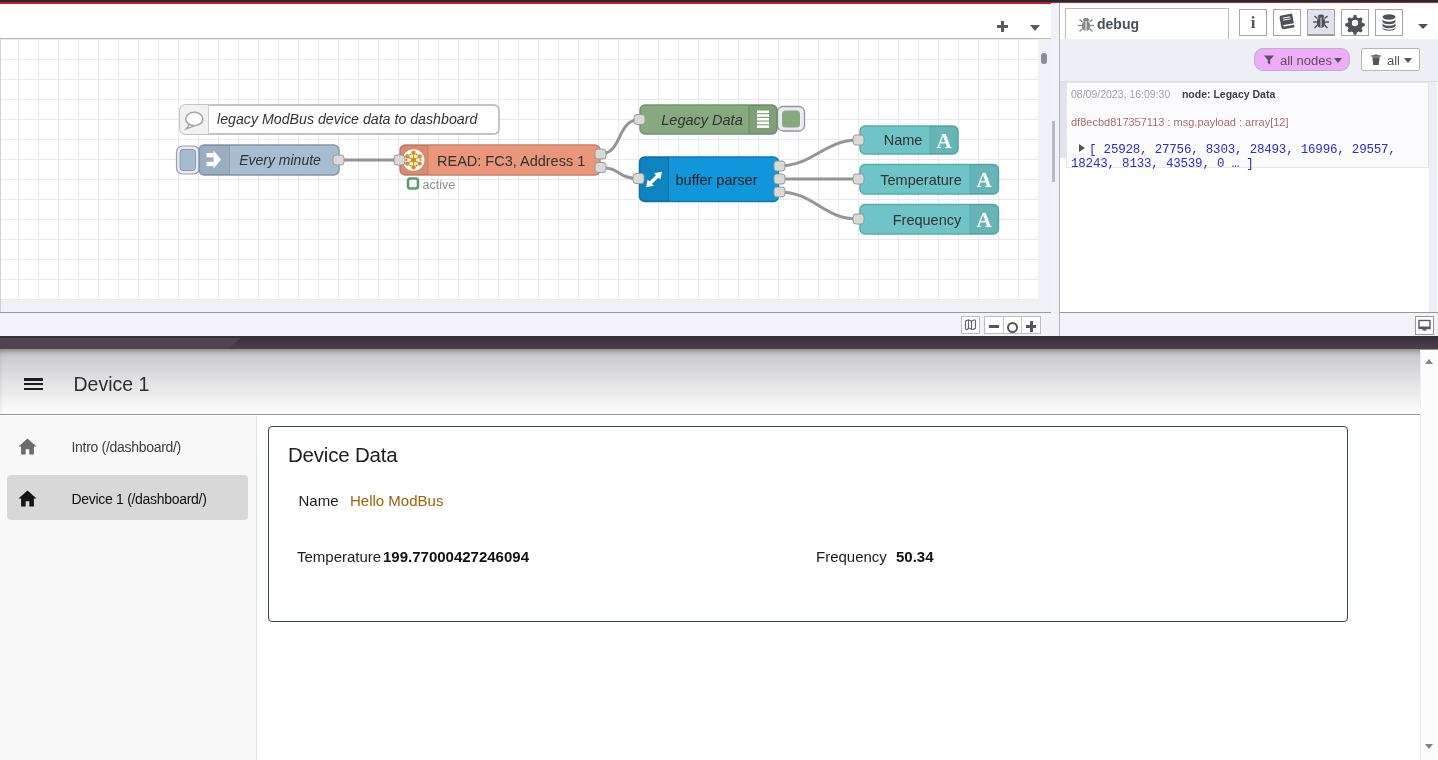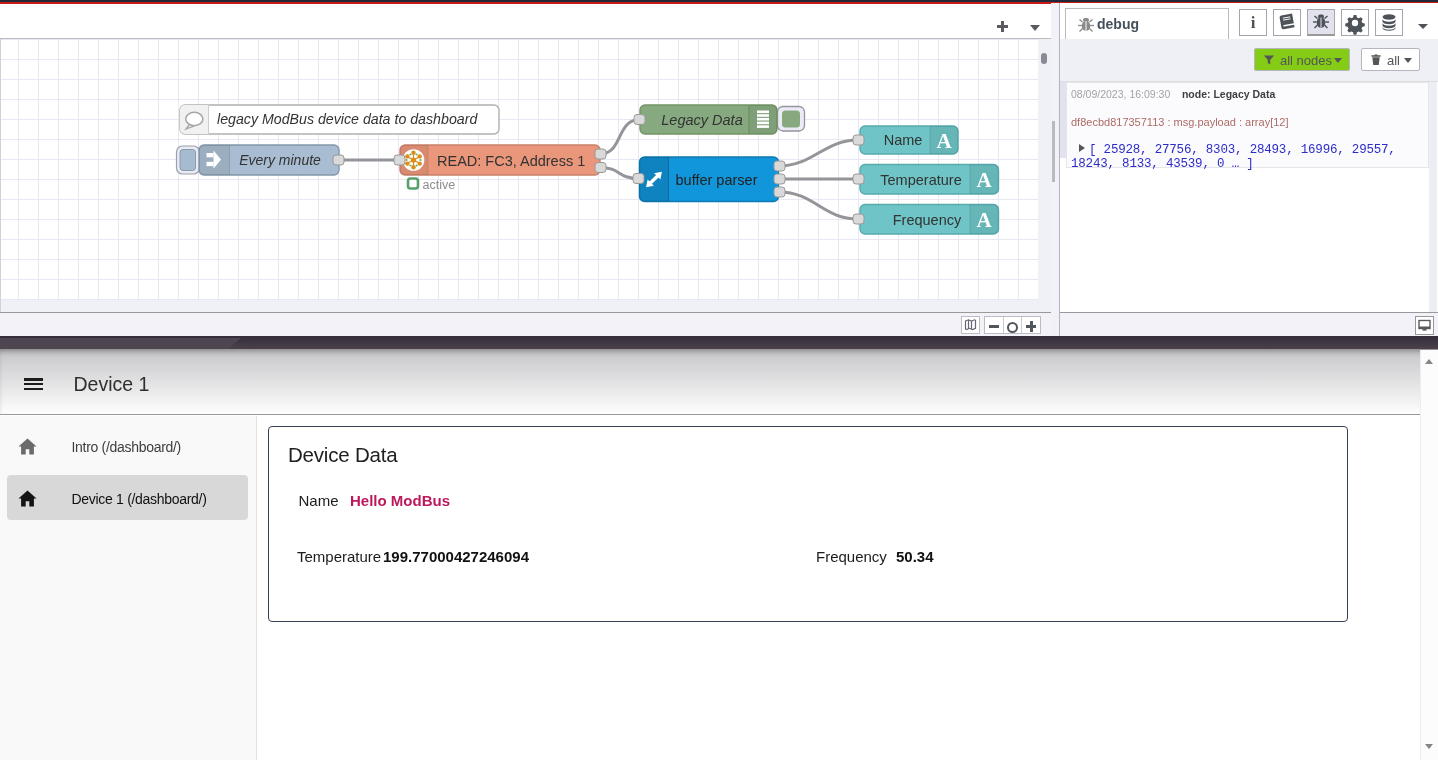--- a/index.html
+++ b/index.html
@@ -248,21 +248,21 @@
             <ellipse cx="13" cy="7" rx="6.5" ry="2.8"></ellipse>
             <path d="M6.5,9 a6.5,2.8 0 0 0 13,0 v2.5 a6.5,2.8 0 0 1 -13,0 z"></path>
             <path d="M6.5,13 a6.5,2.8 0 0 0 13,0 v2.5 a6.5,2.8 0 0 1 -13,0 z"></path>
             <path d="M6.5,17 a6.5,2.8 0 0 0 13,0 v1 a6.5,2.8 0 0 1 -13,0 z"></path>
           </g>
         </svg>
       </div>
       <div class="abs" style="left:358px;top:21px;width:0;height:0;border-left:5px solid transparent;border-right:5px solid transparent;border-top:5px solid #4e535a;"></div>
 
       <div class="abs" style="left:0;top:36px;width:378px;height:43px;background:#eff0f6;border-bottom:1px solid #ddd;box-sizing:border-box;">
-        <div class="abs" style="left:194px;top:9px;width:96px;height:23px;background:#84cc16;border:1px solid #b5b5bd;border-radius:2px;box-sizing:border-box;">
+        <div class="abs" style="left:194px;top:9px;width:96px;height:23px;background:#f0abfc;border:1px solid #b5b5bd;border-radius:9px;box-sizing:border-box;">
           <svg class="abs" style="left:8px;top:5px" width="12" height="12" viewBox="0 0 13 13">
               <path d="M1,1.5 h11 l-4.2,5 v5 l-2.6,-1.8 v-3.2 z" fill="#555"></path>
             </svg>
           <span class="abs" style="left:25px;top:3.5px;font-size:13px;color:#555;">all nodes</span>
           <div class="abs" style="left:79px;top:9px;width:0;height:0;border-left:4.5px solid transparent;border-right:4.5px solid transparent;border-top:5px solid #555;"></div>
         </div>
         <div class="abs" style="left:301px;top:9px;width:59px;height:23px;background:#fff;border:1px solid #b5b5bd;border-radius:2px;box-sizing:border-box;">
           <svg class="abs" style="left:8px;top:4px" width="12" height="13" viewBox="0 0 13 14">
               <path d="M2.5,4.5 h8 l-1,8.5 h-6 z M1.5,2.5 h10 v1.5 h-10 z M5,2.5 v-1 h3 v1 z" fill="#555"></path>
             </svg>
@@ -317,21 +317,21 @@
       <div class="abs" style="left:7px;top:58.5px;width:241px;height:45.5px;background:#d8d8d8;border-radius:4px;"></div>
       <svg class="abs" style="left:18px;top:73.5px;" width="19" height="17" viewBox="0 0 19 17">
           <path d="M9.5,0.5 L0.5,8.5 h2.6 v8 h4.6 v-5.2 h3.6 v5.2 h4.6 v-8 h2.6 z" fill="#141414"></path>
         </svg>
       <span class="abs" style="left:71.5px;top:74.5px;font-size:14px;line-height:17px;letter-spacing:-0.3px;color:#101010;">Device 1 (/dashboard/)</span>
     </div>
 
     <div class="abs" style="left:268px;top:77px;width:1080px;height:196px;border:1.5px solid #33424e;border-radius:4px;box-sizing:border-box;background:#fff;">
       <span class="abs" style="left:19px;top:16px;font-size:20.5px;letter-spacing:-0.2px;color:#202020;">Device Data</span>
       <span class="abs" style="left:29.5px;top:64.5px;font-size:15px;color:#1c1c1c;">Name</span>
-      <span class="abs" style="left:81px;top:65px;font-size:15px;font-weight:bold;color:#be185d;">Hello ModBus</span>
+      <span class="abs" style="left:81px;top:65px;font-size:15px;font-weight:normal;color:#a16207;">Hello ModBus</span>
       <span class="abs" style="left:28px;top:120.5px;font-size:15px;color:#1c1c1c;">Temperature</span>
       <span class="abs" style="left:114px;top:121px;font-size:15px;font-weight:bold;color:#111;">199.77000427246094</span>
       <span class="abs" style="left:547px;top:120.5px;font-size:15px;color:#1c1c1c;">Frequency</span>
       <span class="abs" style="left:627px;top:121px;font-size:15px;font-weight:bold;color:#111;">50.34</span>
     </div>
 
     <div class="abs" style="left:1420px;top:1px;width:18px;height:410px;background:#fcfcfd;border-left:1px solid #ececf2;box-sizing:border-box;">
       <div class="abs" style="left:4px;top:9px;width:0;height:0;border-left:4.5px solid transparent;border-right:4.5px solid transparent;border-bottom:5.5px solid #858585;"></div>
       <div class="abs" style="left:4px;top:394px;width:0;height:0;border-left:4.5px solid transparent;border-right:4.5px solid transparent;border-top:5.5px solid #858585;"></div>
     </div>

